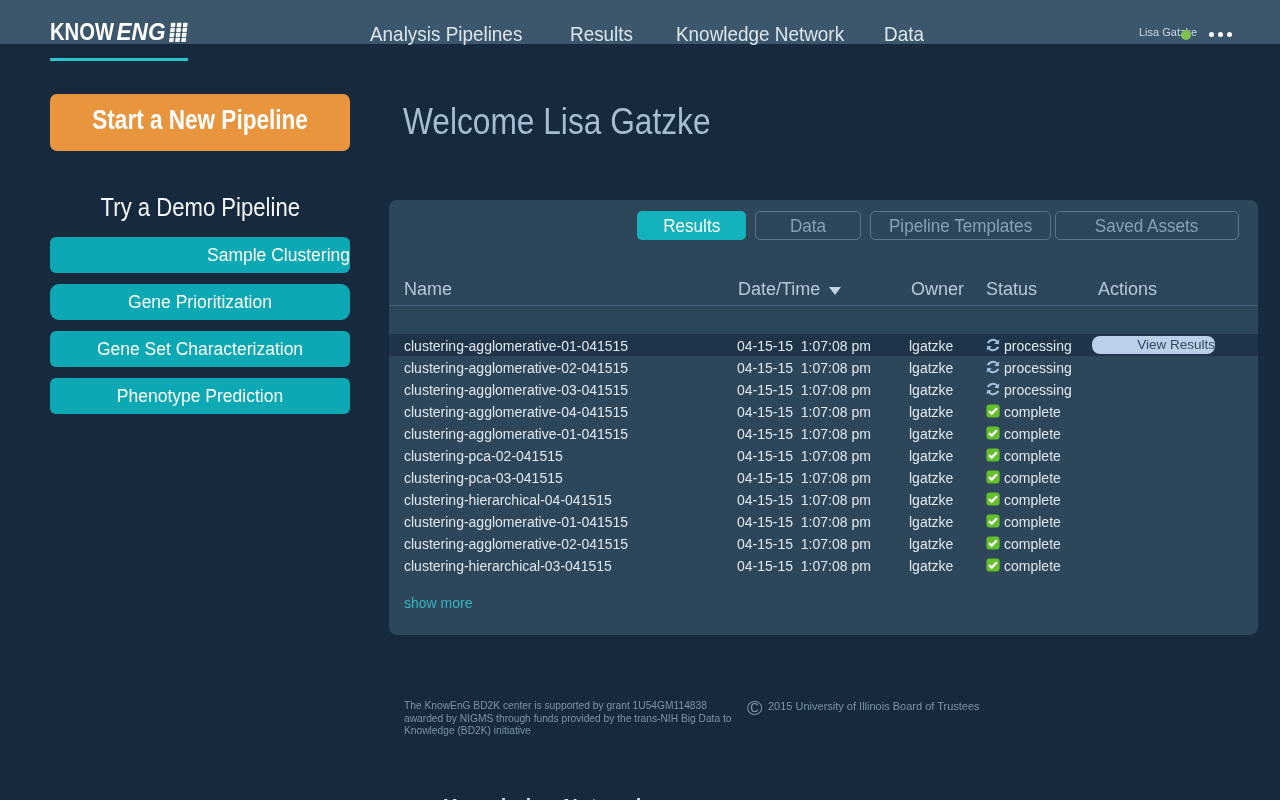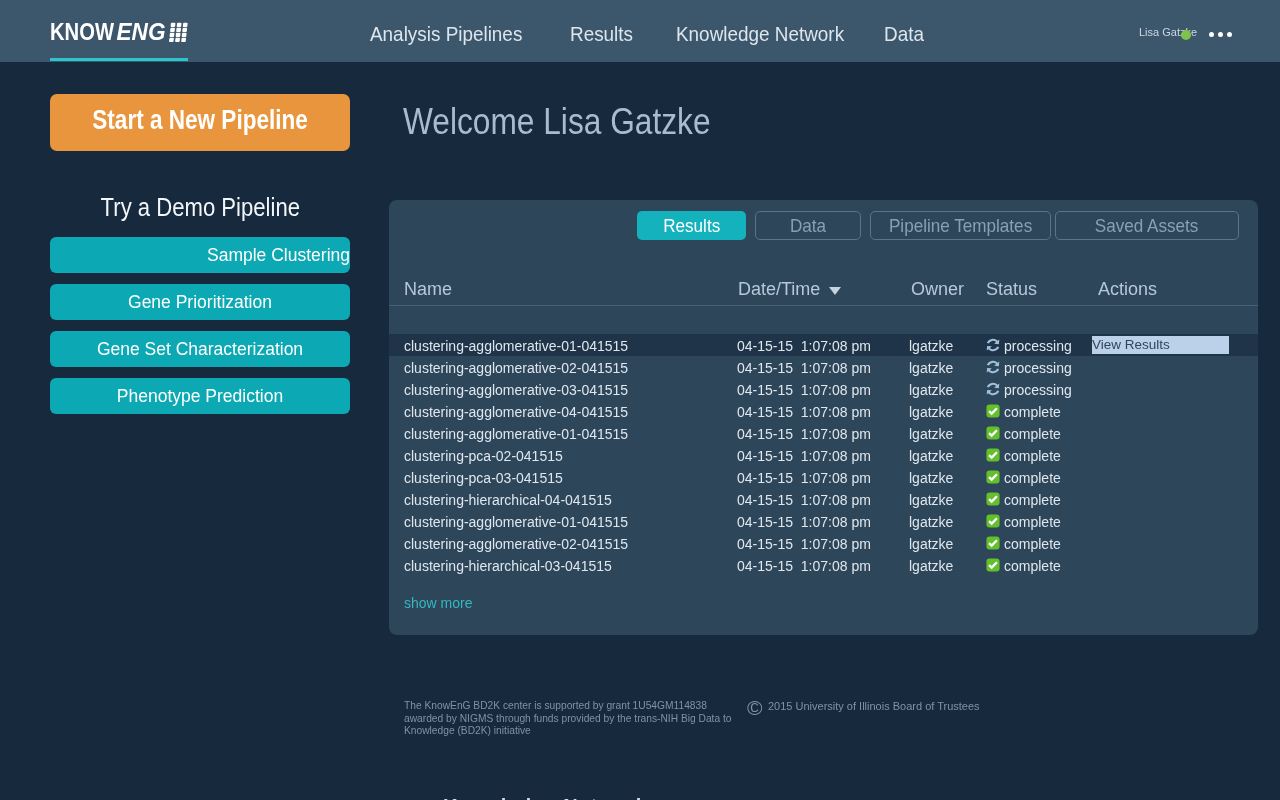--- a/index.html
+++ b/index.html
@@ -1,20 +1,20 @@
 <!DOCTYPE html>
 <html><head>
 <meta charset="utf-8">
 <style>
   * { margin:0; padding:0; box-sizing:border-box; }
   html,body { width:1280px; height:800px; overflow:hidden; }
   body { font-family:"Liberation Sans", sans-serif; background:#17293d; position:relative; }
 
   
-  #navbar { position:absolute; left:0; top:0; width:1280px; height:62px; background:#3c566c; }
+  #navbar { position:absolute; left:0; top:0; width:1280px; height:44px; background:#3c566c; }
   #logo { position:absolute; left:50px; top:12px; }
   #logo-underline { position:absolute; left:50px; top:58px; width:138px; height:3px; background:#2bc5ce; }
   .navlink { position:absolute; top:22px; font-size:21px; color:#dde6ed; transform:scaleX(0.9); transform-origin:left center; }
   #user { position:absolute; top:26px; left:1107px; font-size:11px; color:#ccd8e2;margin-left:32px; }
   #udot { position:absolute; top:30px; left:1181px; width:10px; height:10px; border-radius:50%; background:#7fc24c; }
   #menudots { position:absolute; top:32px; left:1209px; }
   #menudots span { display:inline-block; width:5px; height:5px; border-radius:50%; background:#fff; margin-right:4px; vertical-align:top; }
 
   
   #btn-start { position:absolute; left:50px; top:94px; width:300px; height:57px; background:#e9953e; border-radius:7px; color:#fff; font-size:27px; font-weight:bold; text-align:center; line-height:52px; }
@@ -35,21 +35,21 @@
   #hborder { position:absolute; left:0; top:105px; width:869px; height:1px; background:#45607a; }
   #sortarrow { position:absolute; left:440px; top:87px; width:0; height:0; border-left:6px solid transparent; border-right:6px solid transparent; border-top:8px solid #c3d3e2; }
 
   .row { position:absolute; left:0; width:869px; height:22px; font-size:14px; color:#dfe7ee; }
   .row.hl { background:#1f3448; }
   .cname { position:absolute; left:15px; top:4px; }
   .cdate { position:absolute; left:348px; top:4px; }
   .cowner { position:absolute; left:520px; top:4px; }
   .cstatus { position:absolute; left:615px; top:4px; }
   .cicon { position:absolute; left:597px; top:4px; width:14px; height:14px; }
-  #viewres { position:absolute; left:703px; top:2px; width:137px; height:18px; background:#bad1e9; border-radius:0; color:#32465a; font-size:13.5px; text-align:left; line-height:18px; }
+  #viewres { position:absolute; left:703px; top:2px; width:123px; height:18px; background:#bad1e9; border-radius:8px; color:#32465a; font-size:13.5px; text-align:right; line-height:18px; }
   #showmore { position:absolute; left:15px; top:395px; font-size:14px; color:#35b7c2; }
 
   
   #foot1 { position:absolute; left:404px; top:699px; font-size:11px; color:#7d93a8; line-height:12.5px; transform:scaleX(0.93); transform-origin:left top; }
   #copy { position:absolute; left:747px; top:696px; font-size:21px; color:#7d93a8; }
   #copytext { position:absolute; left:768px; top:700px; font-size:11px; color:#7d93a8; }
   #cutoff { position:absolute; left:443px; top:796px; font-size:20px; font-weight:600; color:#cfd9e2; line-height:20px; letter-spacing:0.8px; }
 </style>
 </head>
 <body>
@@ -81,21 +81,21 @@
   <div class="navlink" style="left:676px;">Knowledge Network</div>
   <div class="navlink" style="left:884px;">Data</div>
   <div id="user">Lisa Gatzke</div>
   <div id="udot"></div>
   <div id="menudots"><span></span><span></span><span></span></div>
 </div>
 
 <div id="btn-start"><span>Start a New Pipeline</span></div>
 <div id="demo-head"><span>Try a Demo Pipeline</span></div>
 <div class="demo-btn" style="top:237px;text-align:right;">Sample Clustering</div>
-<div class="demo-btn" style="top:284px;">Gene Prioritization</div>
+<div class="demo-btn" style="top:284px;border-radius:9px;">Gene Prioritization</div>
 <div class="demo-btn" style="top:331px;">Gene Set Characterization</div>
 <div class="demo-btn" style="top:378px;">Phenotype Prediction</div>
 
 <div id="welcome">Welcome Lisa Gatzke</div>
 
 <div id="panel">
   <div class="tab active" style="left:248px; width:109px;"><span>Results</span></div>
   <div class="tab" style="left:366px; width:106px;"><span>Data</span></div>
   <div class="tab" style="left:481px; width:181px;"><span>Pipeline Templates</span></div>
   <div class="tab" style="left:666px; width:184px;"><span>Saved Assets</span></div>

